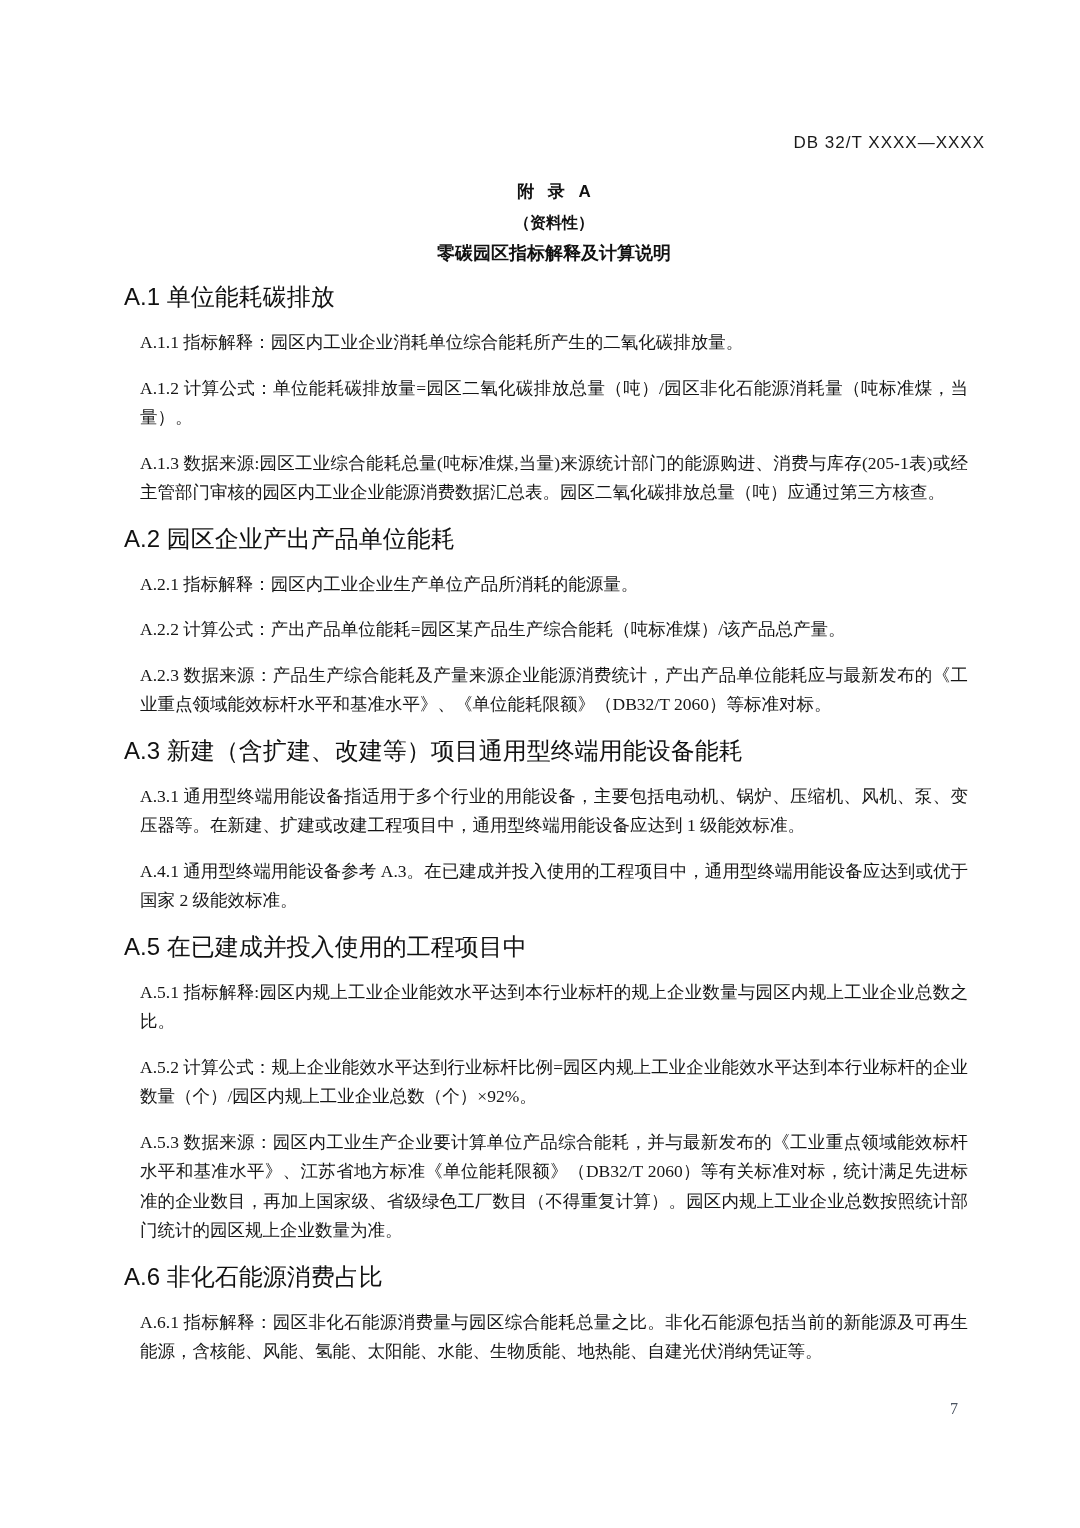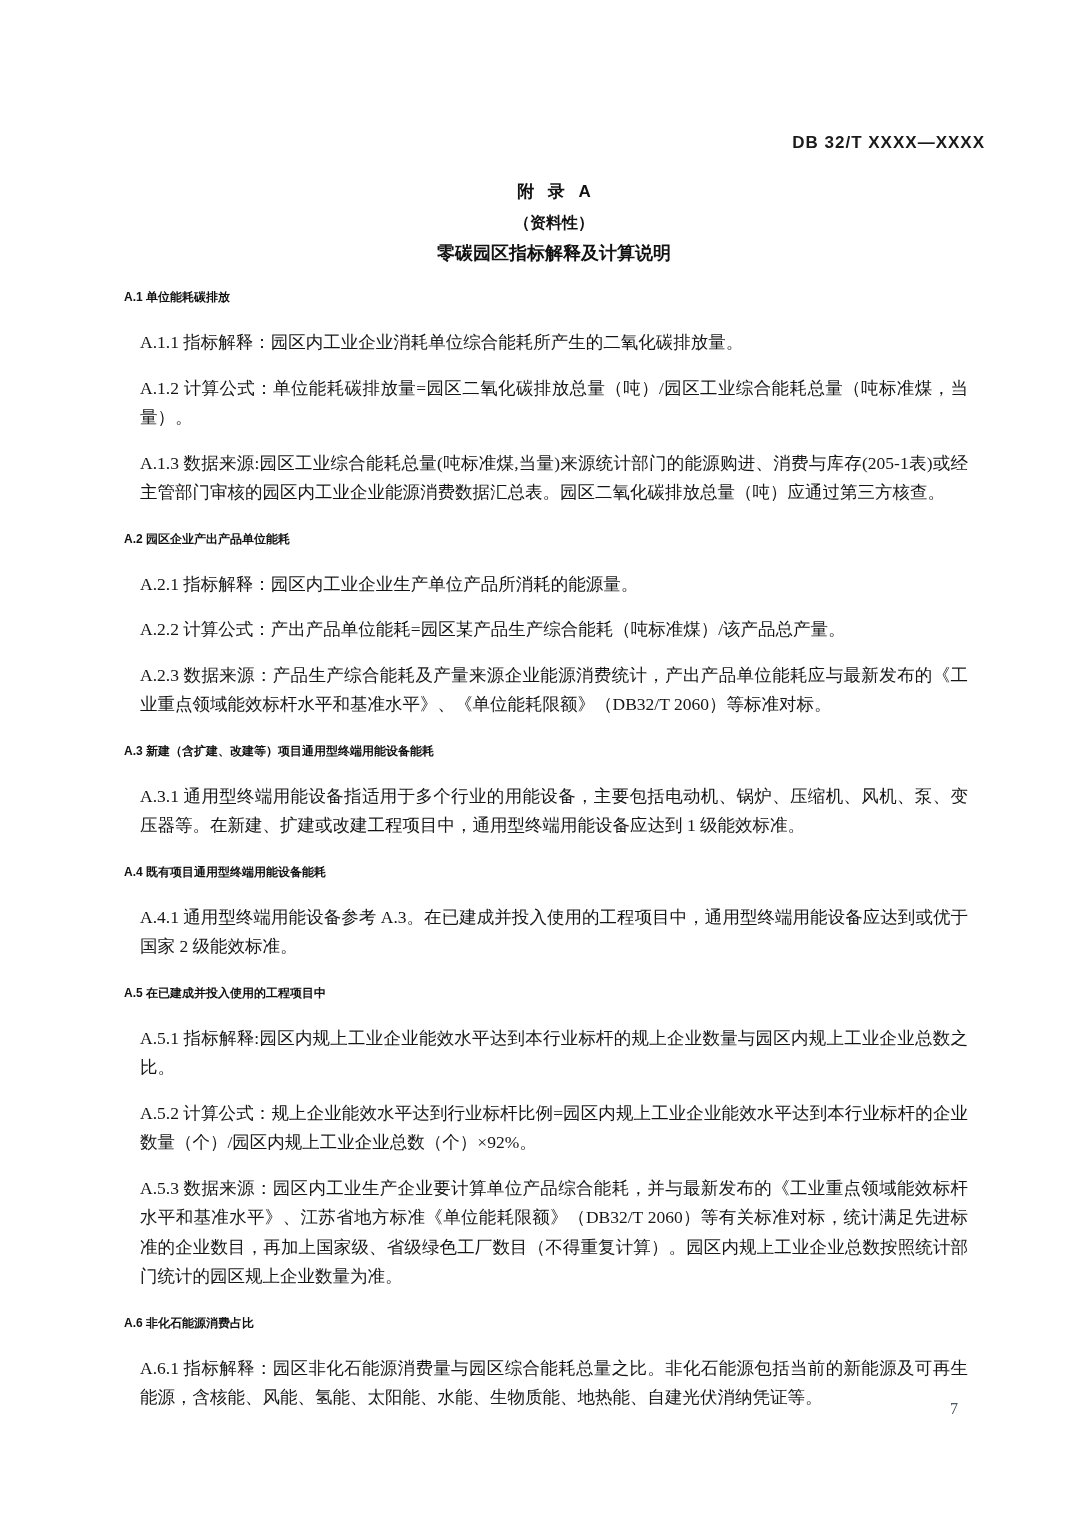--- a/index.html
+++ b/index.html
@@ -14,21 +14,21 @@
     background: #ffffff;
     color: #111111;
     overflow: hidden;
     font-family: "Liberation Serif", "DejaVu Serif", serif;
   }
   .doc-header {
     position: absolute;
     top: 133px;
     right: 95px;
     font-family: "Liberation Sans", "DejaVu Sans", sans-serif;
-    font-weight: 700;
+    font-weight: 400;
     font-size: 17px;
     letter-spacing: 1px;
     color: #1a1a1a;
   }
   .content {
     position: absolute;
     left: 124px;
     top: 153px;
     width: 860px;
   }
@@ -47,22 +47,22 @@
     word-spacing: 9px;
   }
   .title-type {
     font-size: 16px;
   }
   .title-sub {
     font-size: 18px;
   }
   .section-heading {
     font-family: "Liberation Sans", "DejaVu Sans", sans-serif;
-    font-weight: 700;
-    font-size: 12px;
+    font-weight: 400;
+    font-size: 24px;
     line-height: 30px;
     margin: 13px 0 8px 0;
     color: #111111;
   }
   .section:first-of-type .section-heading {
     margin-top: 14px;
   }
   .section p {
     margin: 16px;
     font-size: 17.5px;
@@ -90,38 +90,37 @@
 
     <div class="title-block">
       <div class="title-line title-main">附 录 A</div>
       <div class="title-line title-type">（资料性）</div>
       <div class="title-line title-sub">零碳园区指标解释及计算说明</div>
     </div>
 
     <div class="section">
       <div class="section-heading">A.1 单位能耗碳排放</div>
       <p>A.1.1 指标解释：园区内工业企业消耗单位综合能耗所产生的二氧化碳排放量。</p>
-      <p>A.1.2 计算公式：单位能耗碳排放量=园区二氧化碳排放总量（吨）/园区工业综合能耗总量（吨标准煤，当量）。</p>
+      <p>A.1.2 计算公式：单位能耗碳排放量=园区二氧化碳排放总量（吨）/园区非化石能源消耗量（吨标准煤，当量）。</p>
       <p>A.1.3 数据来源:园区工业综合能耗总量(吨标准煤,当量)来源统计部门的能源购进、消费与库存(205-1表)或经主管部门审核的园区内工业企业能源消费数据汇总表。园区二氧化碳排放总量（吨）应通过第三方核查。</p>
     </div>
 
     <div class="section">
       <div class="section-heading">A.2 园区企业产出产品单位能耗</div>
       <p>A.2.1 指标解释：园区内工业企业生产单位产品所消耗的能源量。</p>
       <p>A.2.2 计算公式：产出产品单位能耗=园区某产品生产综合能耗（吨标准煤）/该产品总产量。</p>
       <p>A.2.3 数据来源：产品生产综合能耗及产量来源企业能源消费统计，产出产品单位能耗应与最新发布的《工业重点领域能效标杆水平和基准水平》、《单位能耗限额》（DB32/T 2060）等标准对标。</p>
     </div>
 
     <div class="section">
       <div class="section-heading">A.3 新建（含扩建、改建等）项目通用型终端用能设备能耗</div>
       <p>A.3.1 通用型终端用能设备指适用于多个行业的用能设备，主要包括电动机、锅炉、压缩机、风机、泵、变压器等。在新建、扩建或改建工程项目中，通用型终端用能设备应达到 1 级能效标准。</p>
     </div>
 
     <div class="section">
-      <div class="section-heading">A.4 既有项目通用型终端用能设备能耗</div>
       <p>A.4.1 通用型终端用能设备参考 A.3。在已建成并投入使用的工程项目中，通用型终端用能设备应达到或优于国家 2 级能效标准。</p>
     </div>
 
     <div class="section">
       <div class="section-heading">A.5 在已建成并投入使用的工程项目中</div>
       <p>A.5.1 指标解释:园区内规上工业企业能效水平达到本行业标杆的规上企业数量与园区内规上工业企业总数之比。</p>
       <p>A.5.2 计算公式：规上企业能效水平达到行业标杆比例=园区内规上工业企业能效水平达到本行业标杆的企业数量（个）/园区内规上工业企业总数（个）×92%。</p>
       <p>A.5.3 数据来源：园区内工业生产企业要计算单位产品综合能耗，并与最新发布的《工业重点领域能效标杆水平和基准水平》、江苏省地方标准《单位能耗限额》（DB32/T 2060）等有关标准对标，统计满足先进标准的企业数目，再加上国家级、省级绿色工厂数目（不得重复计算）。园区内规上工业企业总数按照统计部门统计的园区规上企业数量为准。</p>
     </div>
 

